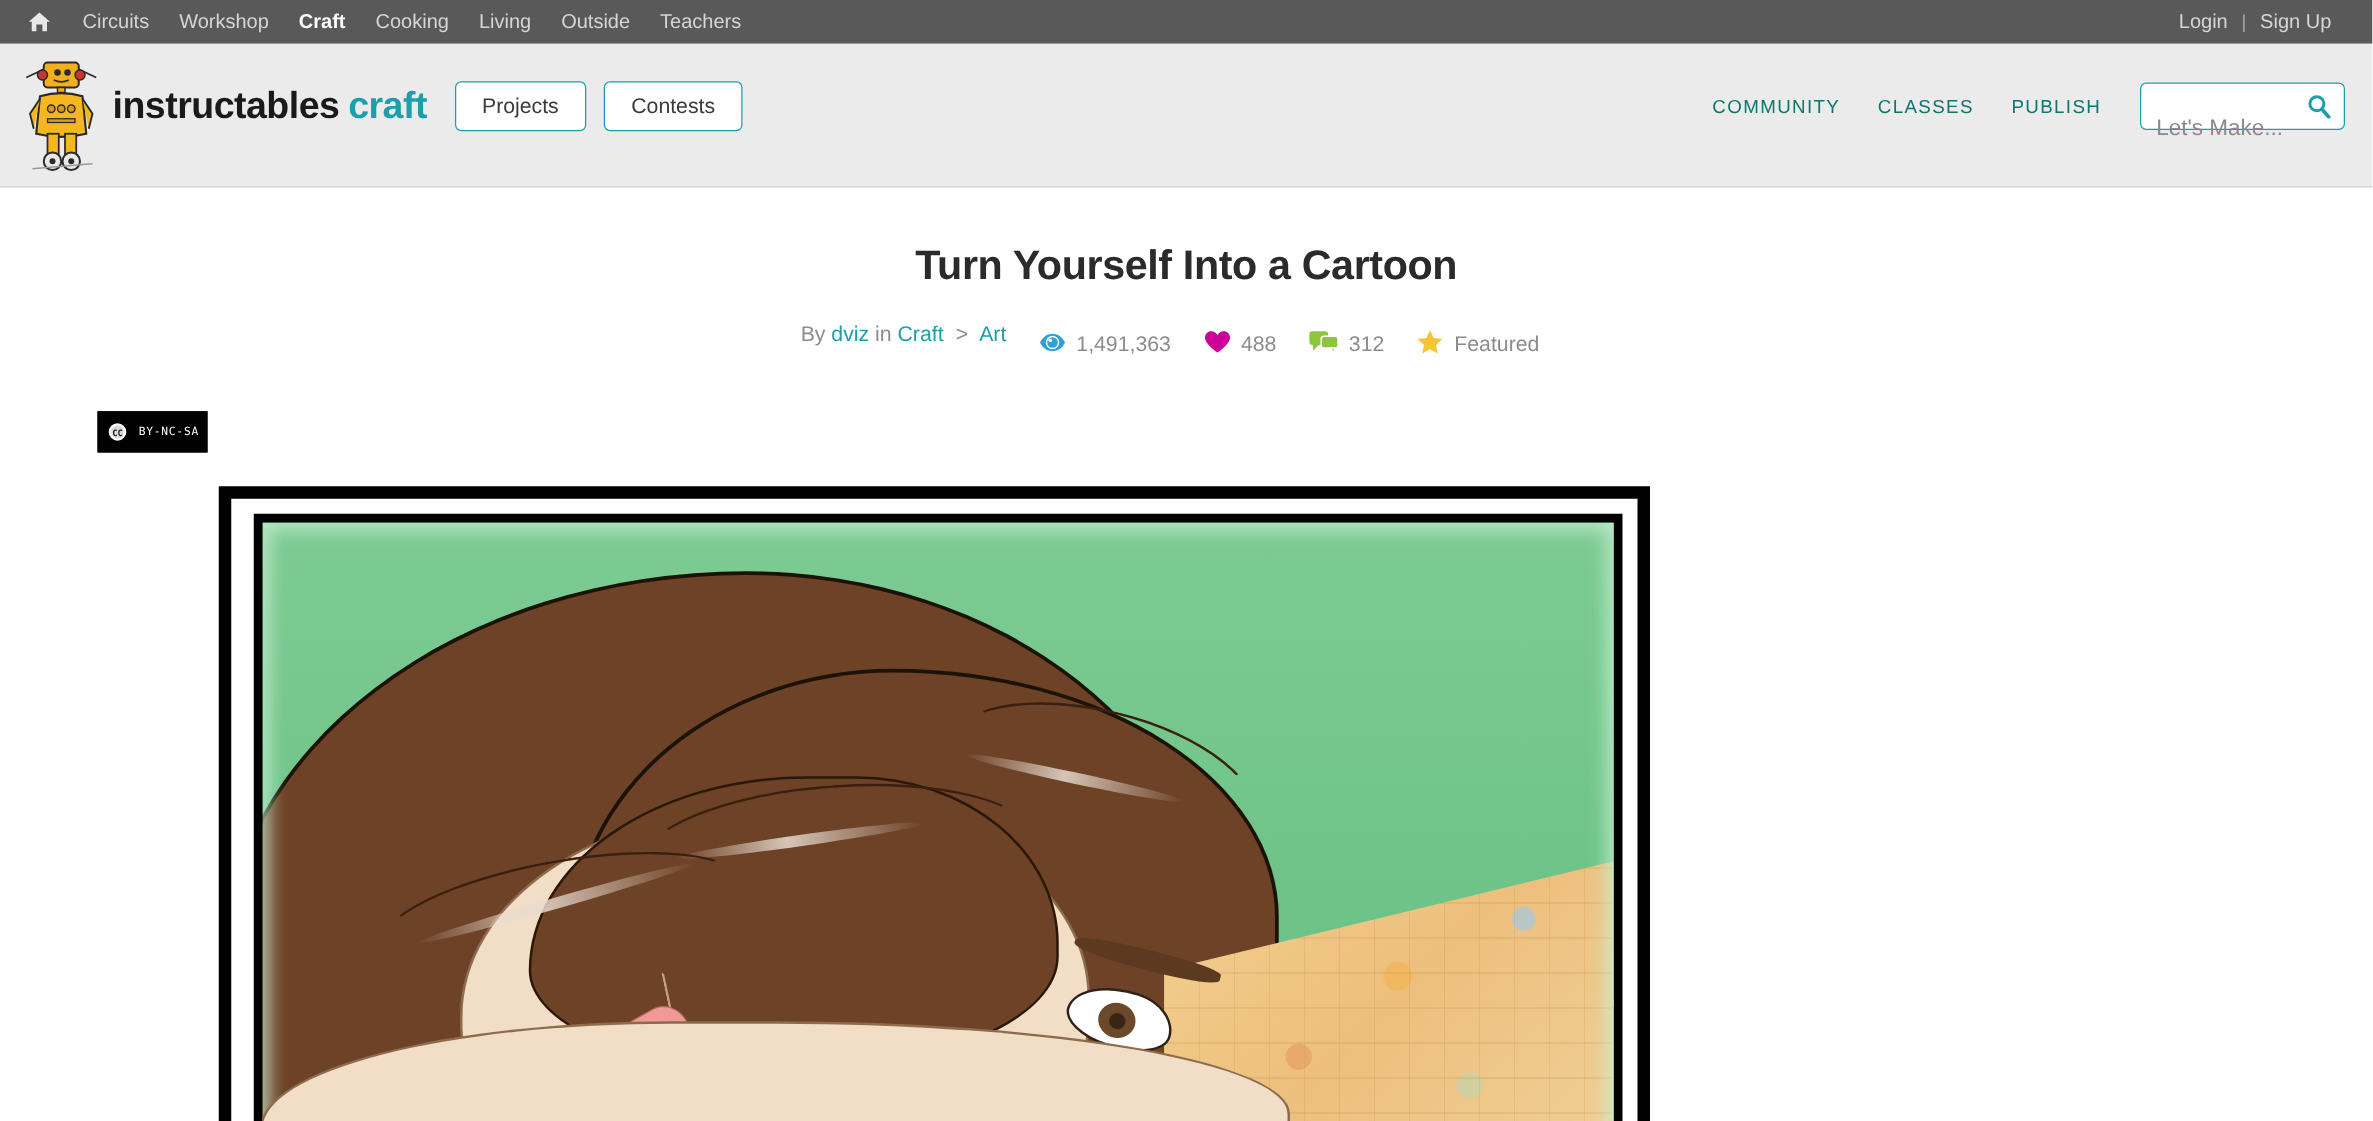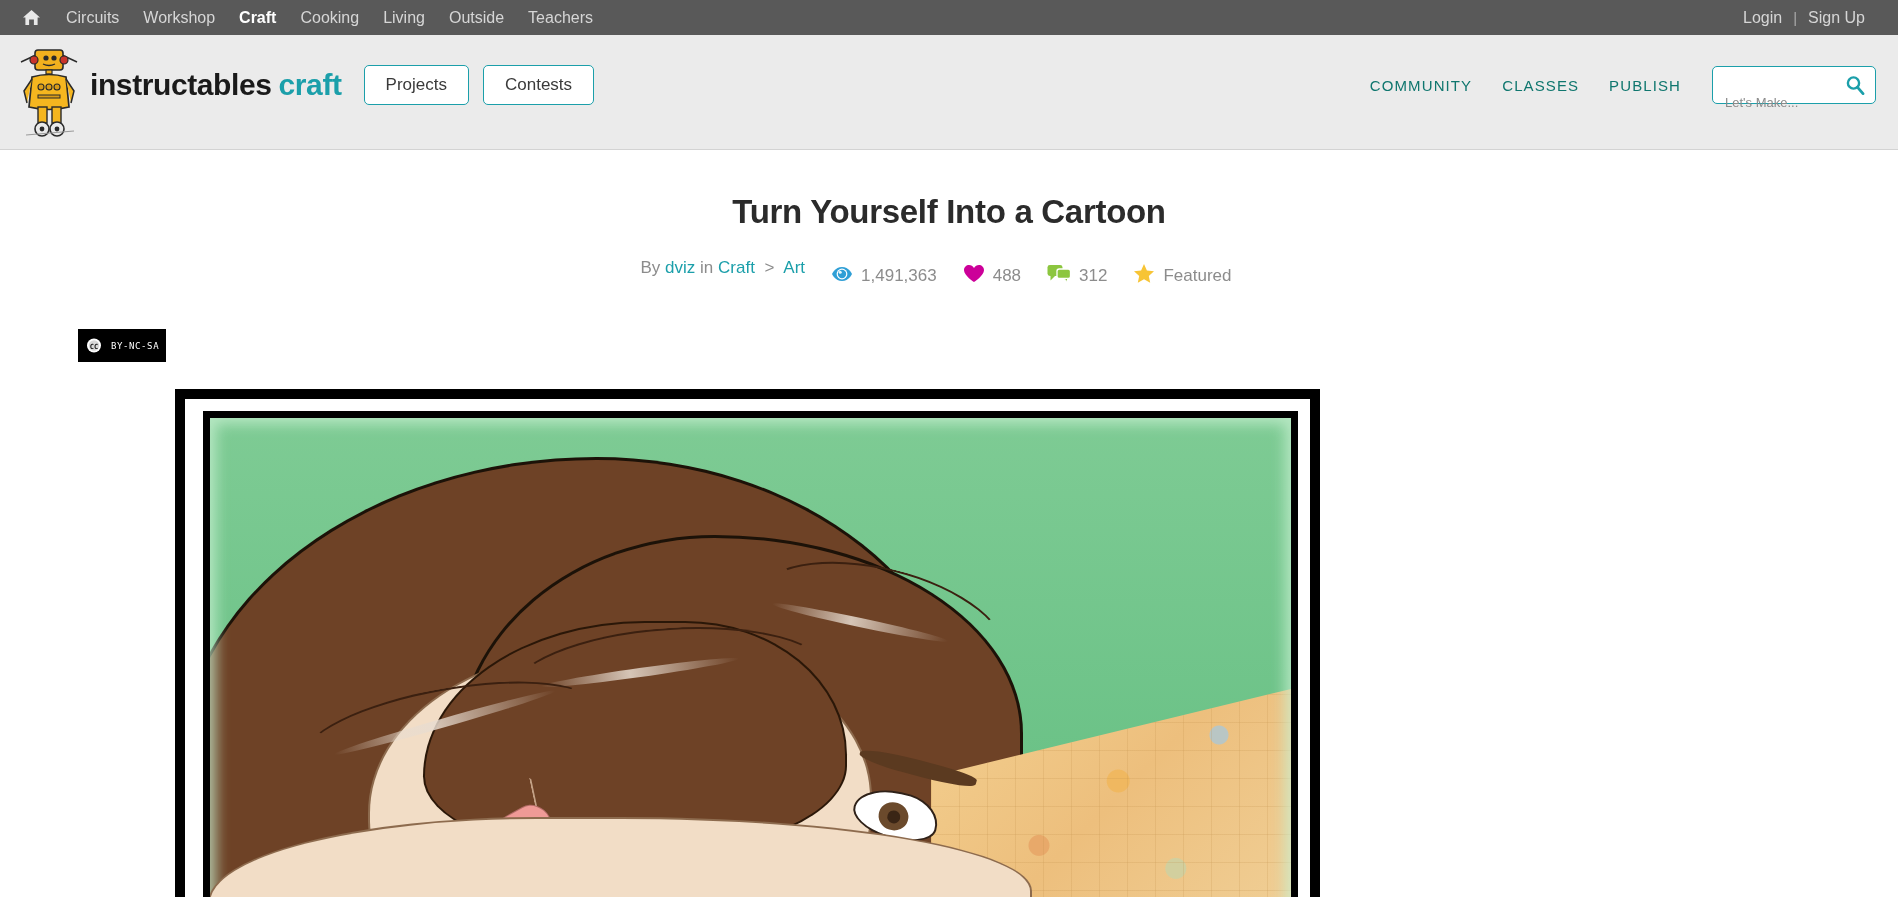--- a/index.html
+++ b/index.html
@@ -103,21 +103,21 @@
     border-radius: 5px;
     background: #ffffff;
     display: flex;
     align-items: center;
     padding: 0 10px 0 12px;
   }
   .searchbox input {
     border: none;
     outline: none;
     flex: 1;
-    font-size: 13px;
+    font-size: 18px;
     color: #555;
     background: transparent;
     font-family: "Liberation Sans", sans-serif;
     min-width: 0;
     margin-top: 34px;
   }
   .searchbox input::placeholder { color: #8a8a8a; }
   .search-icon { flex: 0 0 auto; display:flex; align-items:center; }
 
   

